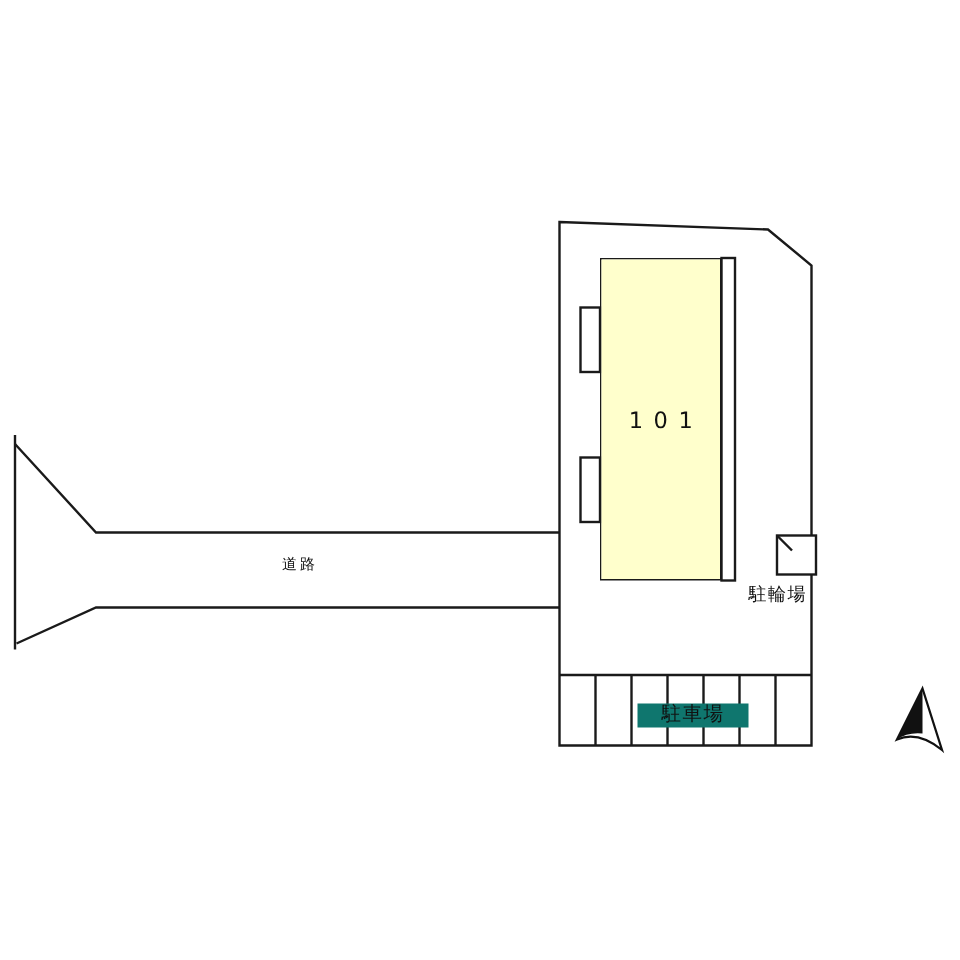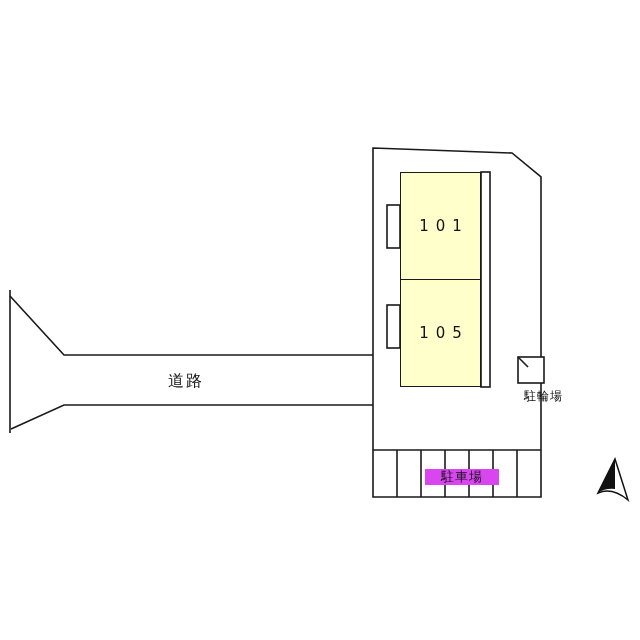--- a/index.html
+++ b/index.html
@@ -17,23 +17,23 @@
     display:flex; flex-direction:column;
   }
   .room {
     flex:1; background:var(--room-fill);
     display:flex; align-items:center; justify-content:center;
     font-size:15px; color:#111;
   }
   .room + .room { border-top:1.6px solid var(--line); }
   .room span { letter-spacing:7px; padding-left:7px; white-space:nowrap; }
   .label { position:absolute; color:#111; line-height:1.2; }
-  .road-label   { left:168px; top:371px; width:64px; font-size:16px; letter-spacing:2px; }
-  .parking-label{ left:425px; top:469px; width:74px; text-align:center; font-size:13px; letter-spacing:1px; background:#d946ef; }
-  .bicycle-label{ left:499px; top:389px; width:64px; text-align:right; font-size:12px; letter-spacing:1px; }
+  .road-label   { left:168px; top:371px; width:64px; text-align:center; font-size:10px; letter-spacing:2px; }
+  .parking-label{ left:425px; top:469px; width:74px; text-align:center; font-size:13px; letter-spacing:1px; background:#0f766e; }
+  .bicycle-label{ left:499px; top:389px; width:64px; text-align:left; font-size:12px; letter-spacing:1px; }
 </style>
 </head>
 <body>
 
 <div class="canvas">
 
   <svg class="linework" width="640" height="640" viewBox="0 0 640 640">
     <g fill="none" stroke="#1a1a1a" stroke-width="1.6" stroke-linejoin="miter">
 
       <polygon points="373,148 512,153 541,177 541,497 373,497" fill="#ffffff"></polygon>
@@ -66,22 +66,19 @@
     <g>
       <path d="M615,459 L628,500 Q612,487 598,493 Z" fill="#ffffff" stroke="#111111" stroke-width="1.5"></path>
       <path d="M615,459 L615,489 Q605,488 598,493 Z" fill="#111111"></path>
     </g>
   </svg>
 
   <div class="room-stack">
     <div class="room">
       <span>101</span>
     </div>
-    <div class="room">
-      <span>105</span>
-    </div>
   </div>
 
   <div class="label road-label">道路</div>
   <div class="label parking-label">駐車場</div>
   <div class="label bicycle-label">駐輪場</div>
 
 </div>
 
 </body></html>

